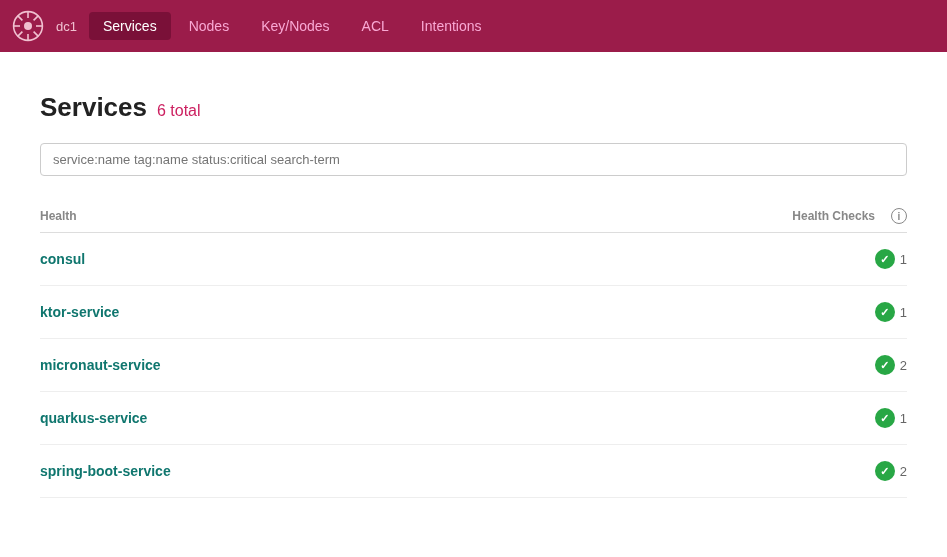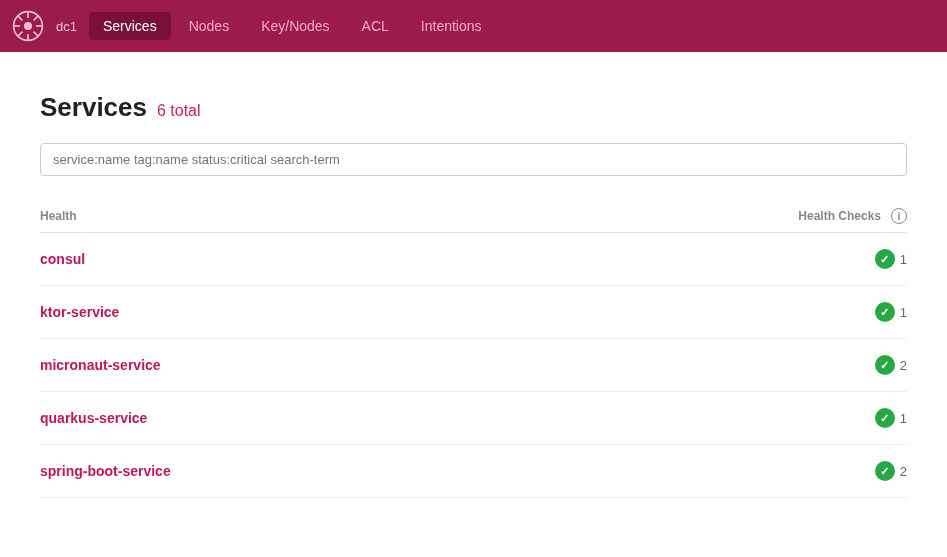--- a/index.html
+++ b/index.html
@@ -77,30 +77,30 @@
       color: #888;
       text-transform: none;
       padding: 8px 0;
       text-align: left;
     }
     .th-health {
       text-align: left;
       display: flex;
       align-items: center;
       justify-content: flex-end;
-      gap: 6px;
+      gap: 12px;
     }
     .services-table td {
       padding: 16px 0;
       border-bottom: 1px solid #eee;
     }
     .service-name {
       font-size: 14px;
       font-weight: 700;
-      color: #be185d;
+      color: #0f766e;
     }
     .health-cell {
       text-align: right;
       display: flex;
       align-items: center;
       justify-content: flex-end;
       gap: 5px;
     }
     .check-icon {
       display: inline-flex;

